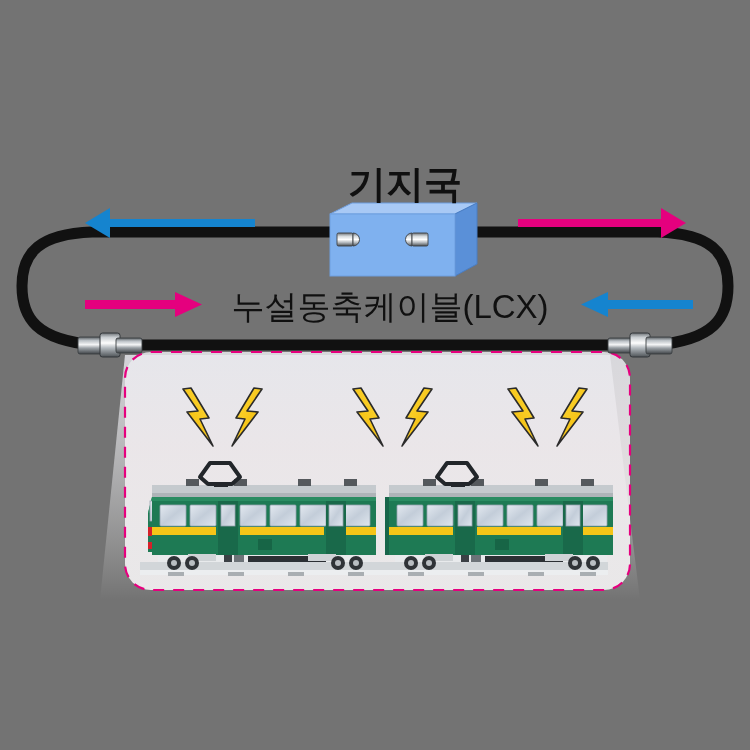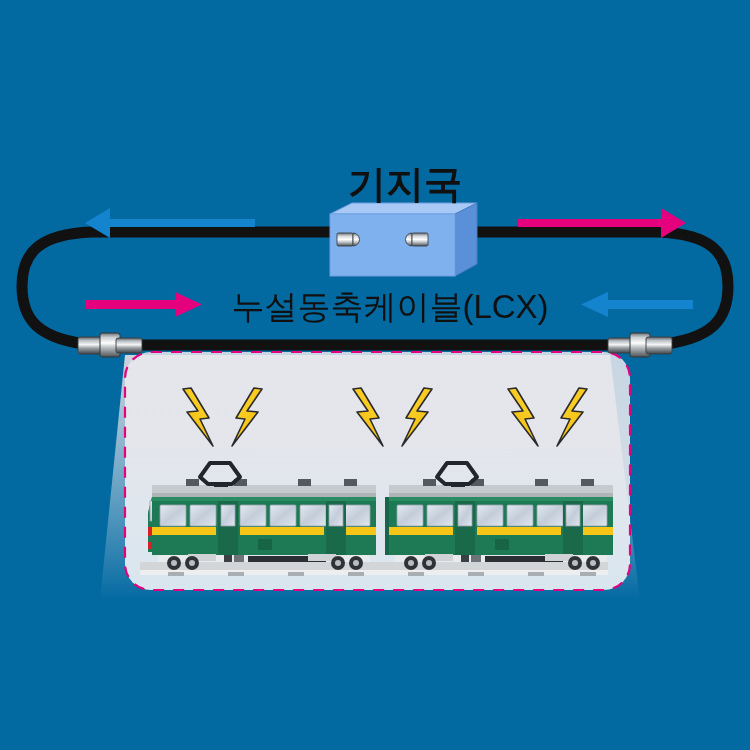--- a/index.html
+++ b/index.html
@@ -7,21 +7,21 @@
     padding: 0;
     background: #ffffff;
   }
   body {
     font-family: "Liberation Sans", sans-serif;
   }
   #stage {
     position: relative;
     width: 750px;
     height: 750px;
-    background: #0369a1;
+    background: #737373;
     overflow: hidden;
   }
   #stage svg {
     display: block;
   }
   .lbl {
     font-family: "Liberation Sans", sans-serif;
     fill: #101010;
   }
 </style>

